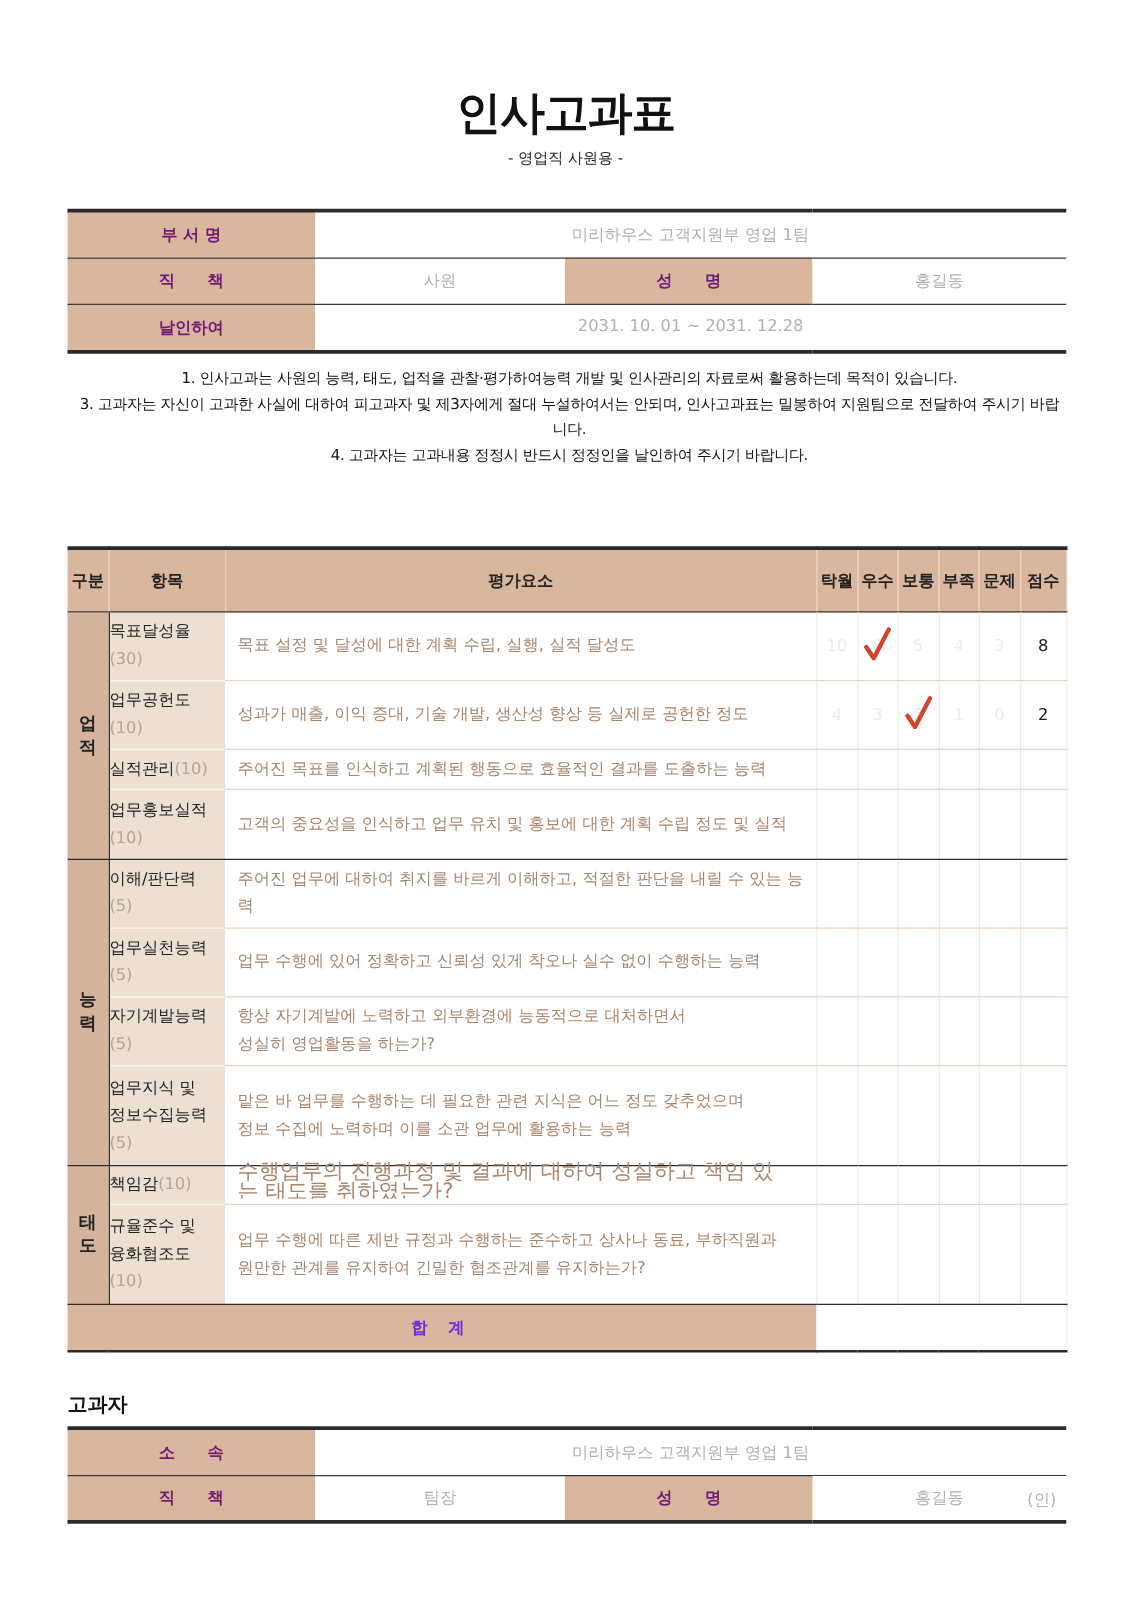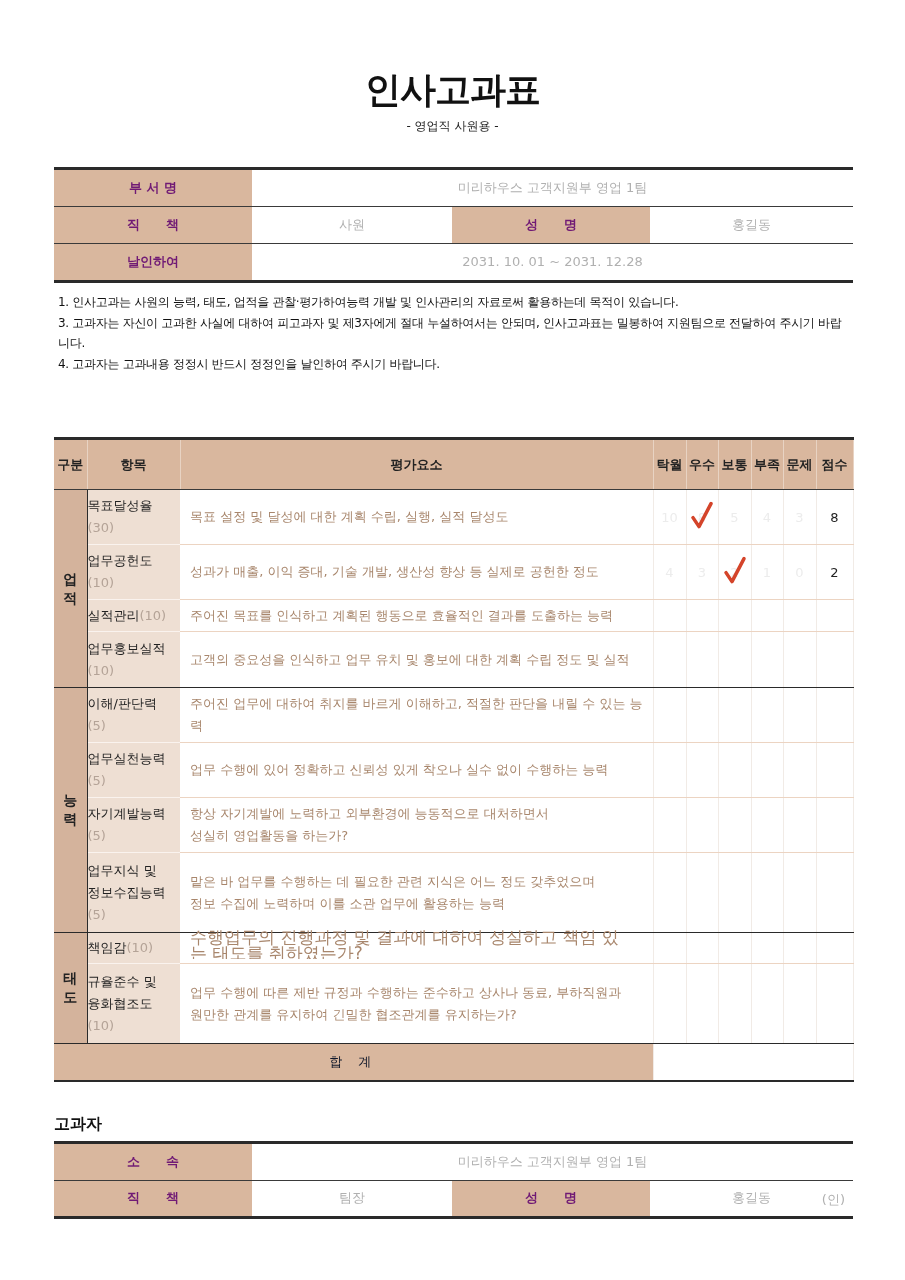--- a/index.html
+++ b/index.html
@@ -11,35 +11,35 @@
 
   table { border-collapse: collapse; table-layout: fixed; }
   .info { position: absolute; left: 54px; width: 799px; }
   .info-top { top: 167px; border-top: 3px solid #2a2a2a; border-bottom: 3px solid #2a2a2a; }
   .info td { height: 37.5px; font-size: 13px; text-align: center; border-bottom: 1.5px solid #3a3a3a; }
   .info tr:last-child td { border-bottom: none; }
   .lbl { background: #d9b79e; font-weight: bold; color: #701a75; }
   .val { background: #fff; color: #b0b0b0; }
 
   .notes { position: absolute; top: 292px; left: 54px; width: 799px; font-size: 12px; line-height: 20.5px; color: #111; letter-spacing: -0.3px; }
-  .notes p { margin: 0; }
+  .notes p { margin: 0; text-align: center; }
 
   .eval { position: absolute; top: 437px; left: 54px; width: 799px; border-top: 3px solid #2a2a2a; border-bottom: 2px solid #2a2a2a; border-radius: 17px; }
   .eval th { background: #d9b79e; font-size: 13px; font-weight: bold; height: 51px; border-bottom: 1.5px solid #3a3a3a; border-right: 1px solid #e8d3c3; color: #222; }
   .eval td { font-size: 13px; border-right: 1px solid #f1ebe6; }
   .eval .cat { background: #d4b39c; font-weight: bold; text-align: center; font-size: 14px; line-height: 19px; border-right: 1.5px solid #2a2a2a; color: #222; }
   .eval .item { background: #eedfd3; text-align: left; line-height: 22px; color: #222; border-right: none; border-bottom: 1px solid #faf3ee; }
   .eval .item .pts { color: #b4a397; }
   .eval .desc { color: #a8866c; padding-left: 10px; line-height: 22px; border-bottom: 1px solid #ecd4c2; }
   .eval .sc { text-align: center; color: #ececec; border-bottom: 1px solid #ecd4c2; position: relative; }
   .eval .total { text-align: center; color: #222; font-weight: normal; border-bottom: 1px solid #ecd4c2; }
   .eval tr.grp-end td { border-bottom: 1.5px solid #2a2a2a; }
   .check { position: absolute; left: 50%; top: 50%; transform: translate(-50%,-55%); width: 24px; height: 28px; }
   .sum-row td { height: 37px; }
-  .sum-lbl { background: #d9b79e; text-align: center; font-weight: normal; font-size: 14px; letter-spacing: 6px; color: #0f172a; }
+  .sum-lbl { background: #d9b79e; text-align: center; font-weight: bold; font-size: 14px; letter-spacing: 6px; color: #6d28d9; }
   .sum-val { background: #fff; }
   .clip-text { height: 30px; overflow: hidden; font-size: 17px; line-height: 16px; padding-top: 0; margin-top: -4px; }
 
   .rater-title { position: absolute; top: 1114px; left: 54px; font-size: 16px; font-weight: bold; color: #111; }
   .info-bottom { top: 1141px; border-top: 3px solid #2a2a2a; border-bottom: 3px solid #2a2a2a; }
   .seal { position: absolute; right: 8px; top: 50%; transform: translateY(-40%); color: #b0b0b0; font-size: 13px; }
 </style>
 </head>
 <body>
 

